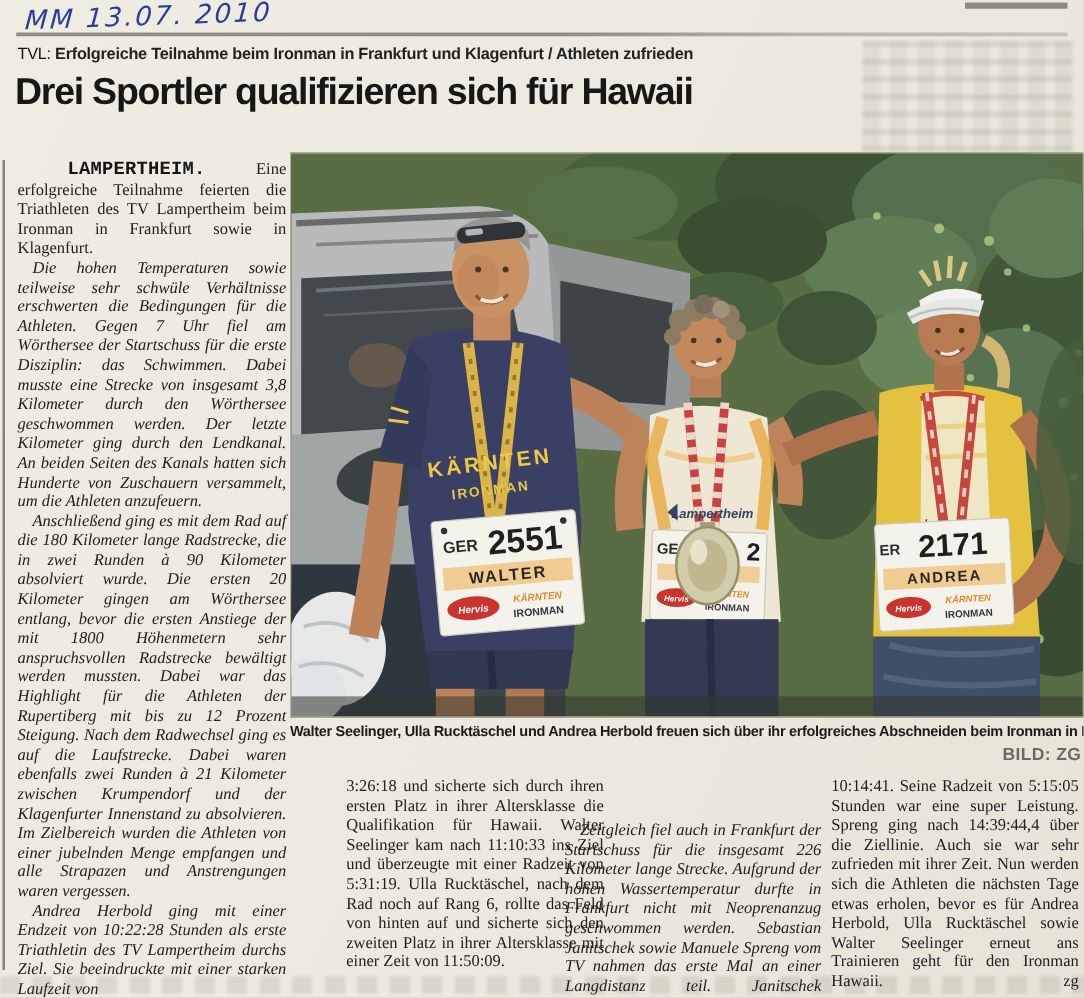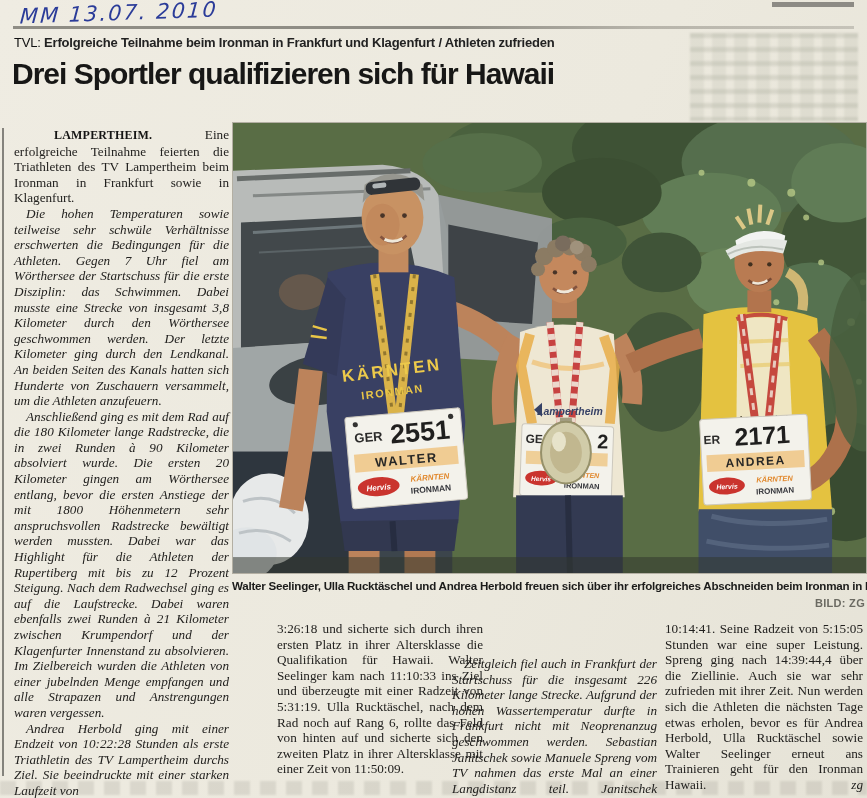--- a/index.html
+++ b/index.html
@@ -28,37 +28,37 @@
         letter-spacing:-0.2px;color:#222;}
   .kicker .pre{font-weight:400;color:#111;}
   
   .headline{position:absolute;left:12px;top:57px;width:848px;margin:0;
         font-family:Liberation Sans, sans-serif;font-weight:700;font-size:30px;
         letter-spacing:-1px;color:#171716;white-space:nowrap;}
   
   .bodytext{font-size:13.2px;line-height:15.6px;text-align:justify;color:#22211f;}
   .bodytext p{margin:0;}
   .bodytext p.ind{text-indent:12px;font-style:italic;}
-  .dateline{font-family:Liberation Serif, serif;font-weight:800;font-size:12px;
+  .dateline{font-family:Liberation Mono, monospace;font-weight:800;font-size:15px;
         letter-spacing:.2px;color:#151514;padding-left:40px;}
   .col1{position:absolute;left:14px;top:127px;width:215px;height:652px;}
   .col2{position:absolute;left:237px;top:621px;width:206px;height:160px;margin-left:40px;}
   .col3{position:absolute;left:452px;top:656px;width:205px;height:160px;}
   .col4{position:absolute;left:665px;top:621px;width:198px;height:170px;}
-  .sign{float:right;font-style:italic;}
+  .sign{float:right;}
   
   .photo{position:absolute;left:232px;top:122px;width:635px;height:452px;
         border:1px solid #b3afa3;box-sizing:border-box;background:#4d6238;}
   .photo svg{display:block;width:100%;height:100%;}
   
   .caption{position:absolute;left:232px;top:578px;width:635px;height:36px;
         font-family:"Liberation Sans",sans-serif;font-weight:700;font-size:11.6px;
         line-height:16px;letter-spacing:-0.25px;color:#1b1b1a;overflow:hidden;}
   .caption .cl{display:block;white-space:nowrap;}
-  .credit{position:absolute;right:2px;bottom:3px;font-size:11px;font-weight:700;
+  .credit{position:absolute;right:2px;bottom:3px;font-size:14px;font-weight:700;
         letter-spacing:.3px;color:#6b6а62;color:#6b6a62;}
   text{font-family:"Liberation Sans",sans-serif;}
 </style>
 </head>
 <body>
 
 <div class="page">
 
   <div class="handwritten">MM  13.07. 2010</div>
   <div class="tr-bar"></div>

